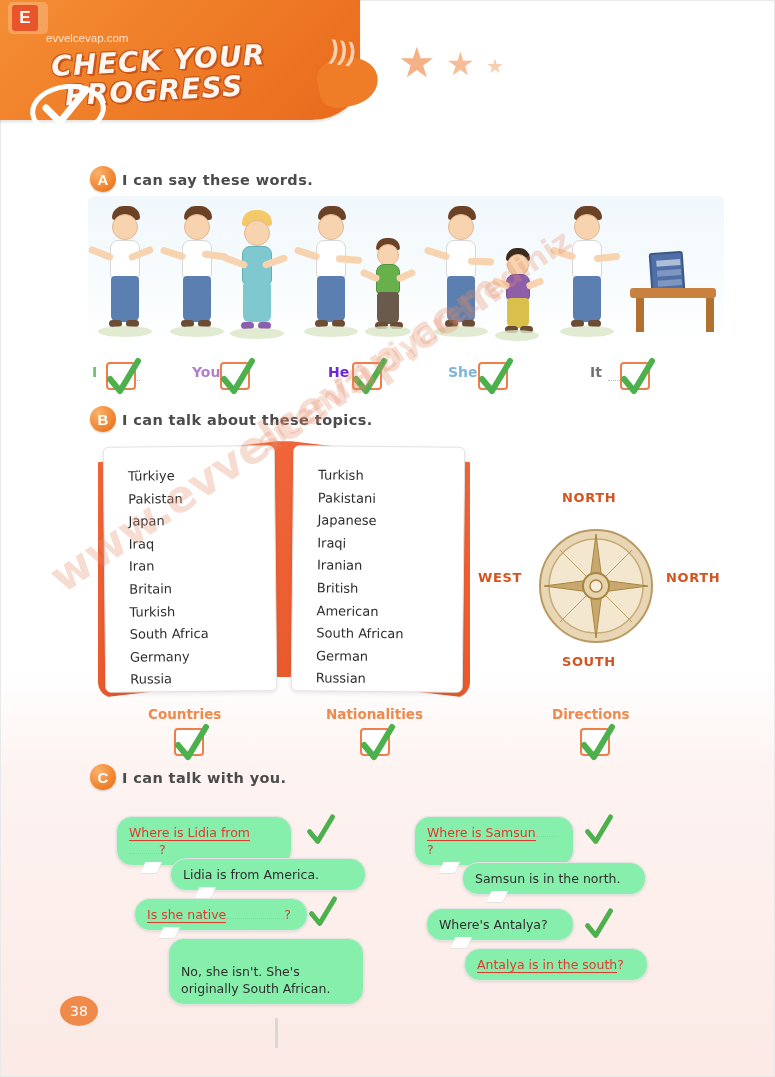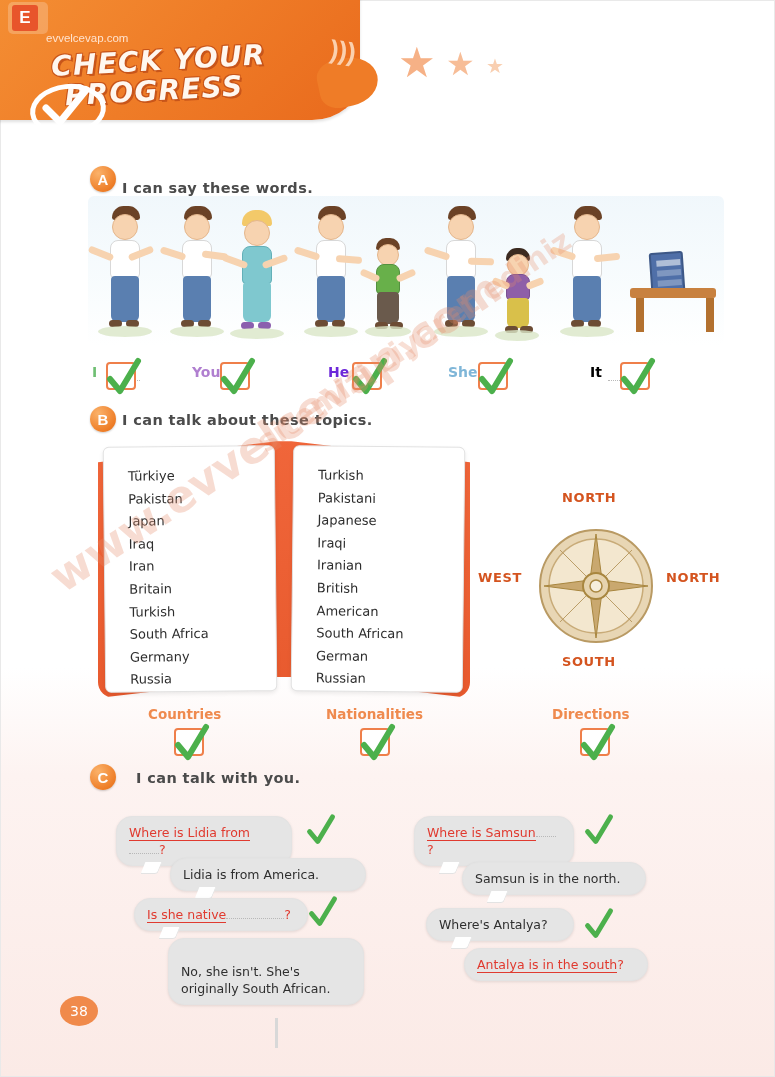--- a/index.html
+++ b/index.html
@@ -343,21 +343,21 @@
     position: absolute;
     font-family: "DejaVu Sans", sans-serif;
     font-size: 13.5px;
     font-weight: bold;
     color: #ef8a4e;
   }
 
   
   .bubble {
     position: absolute;
-    background: #e5e5e5;
+    background: #86efac;
     border: 1.5px solid #e3e3e3;
     border-radius: 16px;
     box-shadow: 0 1px 3px rgba(0,0,0,.10);
     padding: 7px 12px;
     font-family: "DejaVu Sans", sans-serif;
     font-size: 12.5px;
     color: #2f2f2f;
     line-height: 17px;
   }
   .bubble.q { color: #e03a2f; }
@@ -454,21 +454,21 @@
   <div class="swoosh">)))</div>
 </div>
 
 <div class="stars">
   <div class="star s1">★</div>
   <div class="star s2">★</div>
   <div class="star s3">★</div>
 </div>
 
 <div class="sec-letter" style="left:90px; top:166px;">A</div>
-<div class="sec-text" style="left:122px; top:180px;">I can say these words.</div>
+<div class="sec-text" style="left:122px; top:172px;">I can say these words.</div>
 
 <div class="scene"></div>
 
 <div class="fig" style="left:96px; top:206px; width:60px; height:132px;">
   <div class="hair" style="left:16px; top:0;"></div>
   <div class="head" style="left:16px; top:8px;"></div>
   <div class="torso" style="left:14px; top:34px;"></div>
   <div class="arm" style="left:-8px; top:44px; transform:rotate(22deg);"></div>
   <div class="arm" style="left:32px; top:44px; transform:rotate(-22deg);"></div>
   <div class="legs" style="left:15px; top:70px;"></div>
@@ -588,21 +588,21 @@
 </div>
 
 <div class="pronoun" style="left:448px; top:364px; color:#7fb6d8;">She</div>
 <div class="dotline" style="left:478px; top:380px; width:28px;"></div>
 <div class="tickbox" style="left:478px; top:362px;">
   <svg width="38" height="44" viewBox="0 0 38 44">
       <path d="M5 24 L15 36 L33 6" stroke="#4cb04c" stroke-width="6" fill="none" stroke-linecap="round" stroke-linejoin="round"></path>
     </svg>
 </div>
 
-<div class="pronoun" style="left:590px; top:364px; color:#000000;">It</div>
+<div class="pronoun" style="left:590px; top:364px; color:#737373;">It</div>
 <div class="dotline" style="left:608px; top:380px; width:26px;"></div>
 <div class="tickbox" style="left:620px; top:362px;">
   <svg width="38" height="44" viewBox="0 0 38 44">
       <path d="M5 24 L15 36 L33 6" stroke="#4cb04c" stroke-width="6" fill="none" stroke-linecap="round" stroke-linejoin="round"></path>
     </svg>
 </div>
 
 <div class="sec-letter" style="left:90px; top:406px;">B</div>
 <div class="sec-text" style="left:122px; top:412px;">I can talk about these topics.</div>
 
@@ -679,21 +679,21 @@
 </div>
 
 <div class="cat-label" style="left:552px; top:706px;">Directions</div>
 <div class="tickbox" style="left:580px; top:728px;">
   <svg width="38" height="44" viewBox="0 0 38 44">
       <path d="M5 24 L15 36 L33 6" stroke="#4cb04c" stroke-width="6" fill="none" stroke-linecap="round" stroke-linejoin="round"></path>
     </svg>
 </div>
 
 <div class="sec-letter" style="left:90px; top:764px;">C</div>
-<div class="sec-text" style="left:136px; top:770px;">I can talk with you.</div>
+<div class="sec-text" style="left:122px; top:770px;">I can talk with you.</div>
 
 <div class="bubble q" style="left:116px; top:816px; width:176px;">
   <span class="ul">Where is Lidia from</span><span class="ul-dot" style="min-width:30px;"></span><span>?</span>
 </div>
 <svg style="position:absolute; left:302px; top:812px;" width="38" height="36" viewBox="0 0 38 44">
     <path d="M5 24 L15 36 L33 6" stroke="#4cb04c" stroke-width="6" fill="none" stroke-linecap="round" stroke-linejoin="round"></path>
   </svg>
 
 <div class="bubble" style="left:170px; top:858px; width:196px;">
   <span>Lidia is from America.</span>

